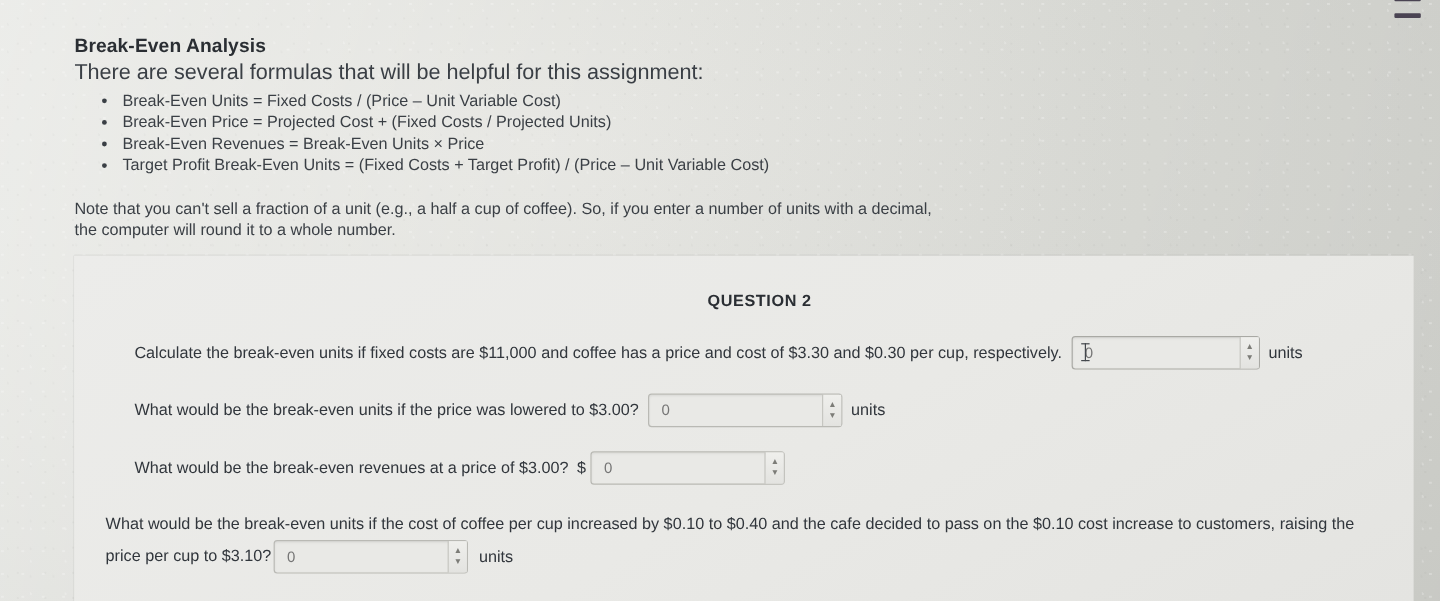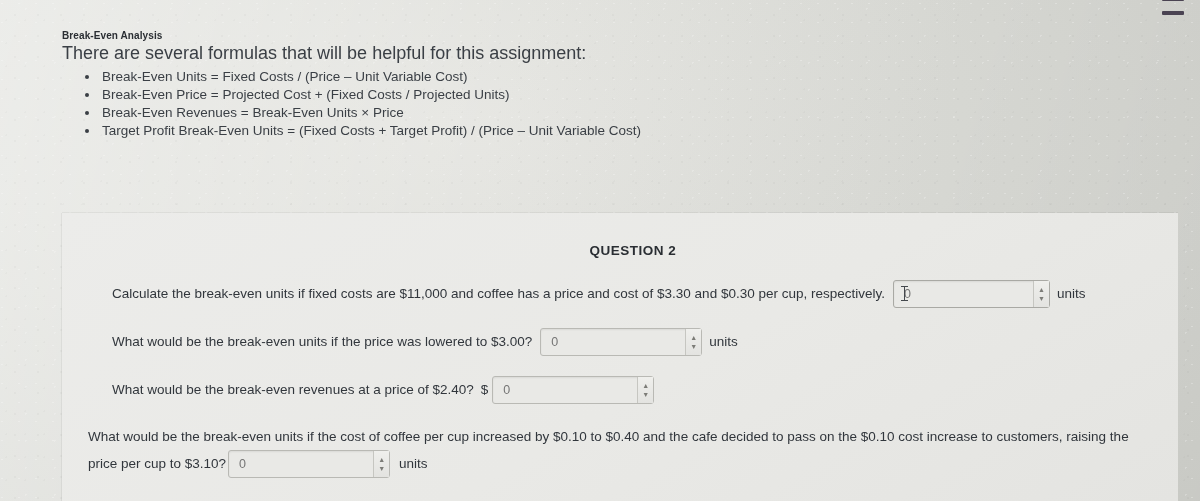--- a/index.html
+++ b/index.html
@@ -56,21 +56,21 @@
   }
 
   
   .intro {
     position: absolute;
     left: 62px;
     top: 30px;
     width: 1000px;
   }
   .intro h1 {
-    font-size: 10px;
+    font-size: 16px;
     font-weight: bold;
     margin: 0 0 2px 0;
     letter-spacing: .1px;
     color: #2a2e33;
   }
   .intro .sub {
     font-size: 18px;
     margin: 0;
     color: #3a3f45;
   }
@@ -220,20 +220,21 @@
 
   <div class="intro">
     <h1>Break-Even Analysis</h1>
     <p class="sub">There are several formulas that will be helpful for this assignment:</p>
     <ul class="formulas">
       <li>Break-Even Units = Fixed Costs / (Price – Unit Variable Cost)</li>
       <li>Break-Even Price = Projected Cost + (Fixed Costs / Projected Units)</li>
       <li>Break-Even Revenues = Break-Even Units × Price</li>
       <li>Target Profit Break-Even Units = (Fixed Costs + Target Profit) / (Price – Unit Variable Cost)</li>
     </ul>
+    <p class="note">Note that you can't sell a fraction of a unit (e.g., a half a cup of coffee). So, if you enter a number of units with a decimal, the computer will round it to a whole number.</p>
   </div>
 
   <div class="card">
     <div class="card-inner">
       <div class="q-title">QUESTION 2</div>
 
       <div class="q-row">
         <span class="lead">Calculate the break-even units if fixed costs are $11,000 and coffee has a price and cost of $3.30 and $0.30 per cup, respectively.</span>
         <span class="spin-wrap focused" style="width:155px;">
           <input class="spin-field" type="text" placeholder="0" style="">
@@ -252,21 +253,21 @@
           <input class="spin-field" type="text" placeholder="0" style="">
           <span class="spin-btns">
             <span>▲</span>
             <span>▼</span>
           </span>
         </span>
         <span class="trail">units</span>
       </div>
 
       <div class="q-row">
-        <span class="lead">What would be the break-even revenues at a price of $2.40?</span>
+        <span class="lead">What would be the break-even revenues at a price of $3.00?</span>
         <span class="dollar" style="margin-left:7px;">$</span>
         <span class="spin-wrap" style="width:160px;margin-left:2px;">
           <input class="spin-field" type="text" placeholder="0" style="">
           <span class="spin-btns">
             <span>▲</span>
             <span>▼</span>
           </span>
         </span>
       </div>
 

